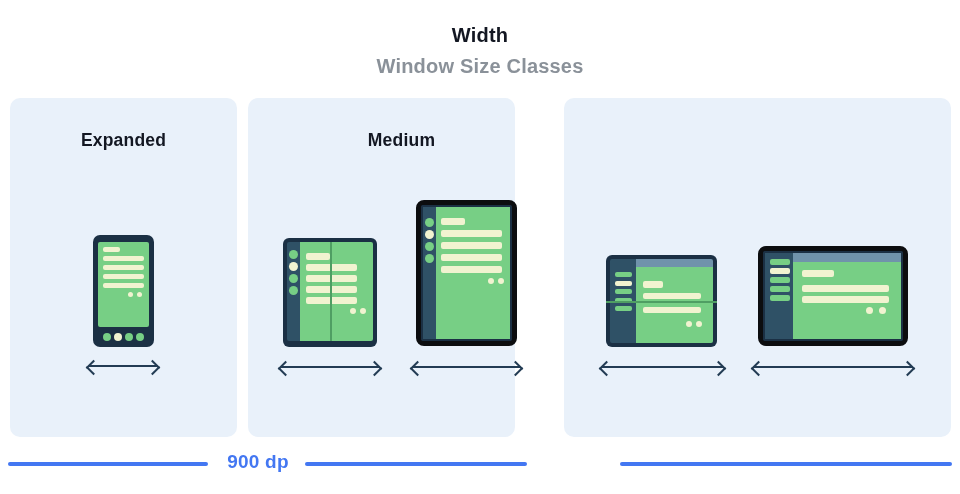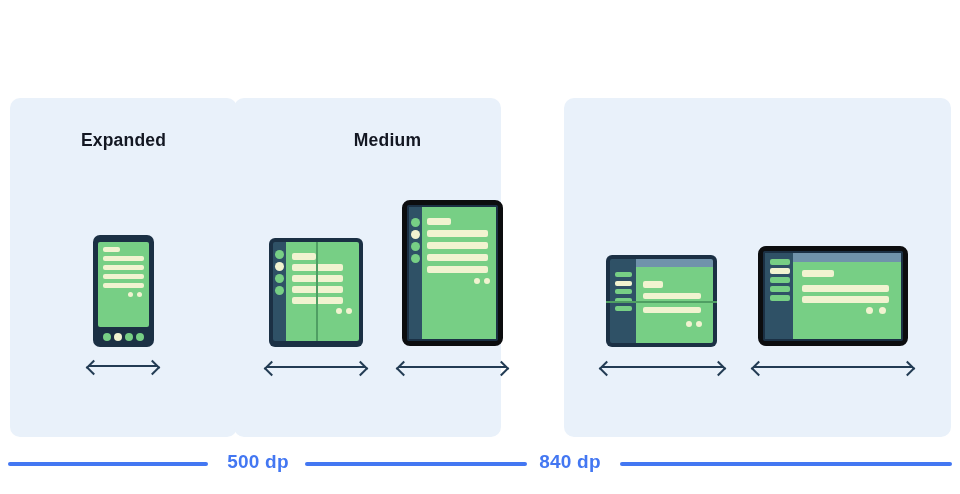--- a/index.html
+++ b/index.html
@@ -10,21 +10,21 @@
   }
 
   
   .hdr { position:absolute; top:24px; left:0; right:0; text-align:center; }
   .hdr .title { font-size:20px; font-weight:700; color:var(--ink); letter-spacing:.2px; }
   .hdr .subtitle { margin-top:8px; font-size:20px; font-weight:700; color:var(--gray); letter-spacing:.2px; }
 
   
   .panel { position:absolute; top:98px; height:339px; background:var(--panel); border-radius:10px; }
   .panel-compact  { left:10px;  width:227px; }
-  .panel-medium   { left:234px; width:267px;padding-left:40px; }
+  .panel-medium   { left:248px; width:267px;padding-left:40px; }
   .panel-expanded { left:564px; width:387px; }
   .panel h2 { text-align:center; padding-top:32px; font-size:17.5px; font-weight:700; color:var(--ink); letter-spacing:.2px; }
 
   
   .bar  { background:var(--cream); border-radius:2px; }
   .dots { display:flex; justify-content:flex-end; gap:4px; }
   .dot  { background:var(--cream); border-radius:50%; }
   .circle { border-radius:50%; background:var(--green); flex:0 0 auto; }
   .circle.alt { background:var(--cream); }
   .sbar { background:var(--green); border-radius:2px; }
@@ -121,20 +121,24 @@
   .ruler-label { position:absolute; top:451px; width:90px; text-align:center;
                  font-size:19px; font-weight:700; color:var(--blue); letter-spacing:.2px; }
   .lab1 { left:213px; }
   .lab2 { left:525px; }
 </style>
 </head>
 <body>
 
 <div class="canvas">
 
+  <div class="hdr">
+    <div class="title">Width</div>
+    <div class="subtitle">Window Size Classes</div>
+  </div>
 
   <section class="panel panel-compact">
     <h2>Expanded</h2>
 
     <div class="phone">
       <div class="phone-screen">
         <div class="bar short"></div>
         <div class="bar"></div>
         <div class="bar"></div>
         <div class="bar"></div>
@@ -256,18 +260,17 @@
           </div>
         </div>
       </div>
     </div>
 
     <div class="arrow ar-e1"></div>
     <div class="arrow ar-e2"></div>
   </section>
 
   <div class="ruler-seg seg1"></div>
-  <div class="ruler-label lab1">500 dp</div>
+  <div class="ruler-label lab1">900 dp</div>
   <div class="ruler-seg seg2"></div>
-  <div class="ruler-label lab2">840 dp</div>
   <div class="ruler-seg seg3"></div>
 
 </div>
 
 </body></html>

